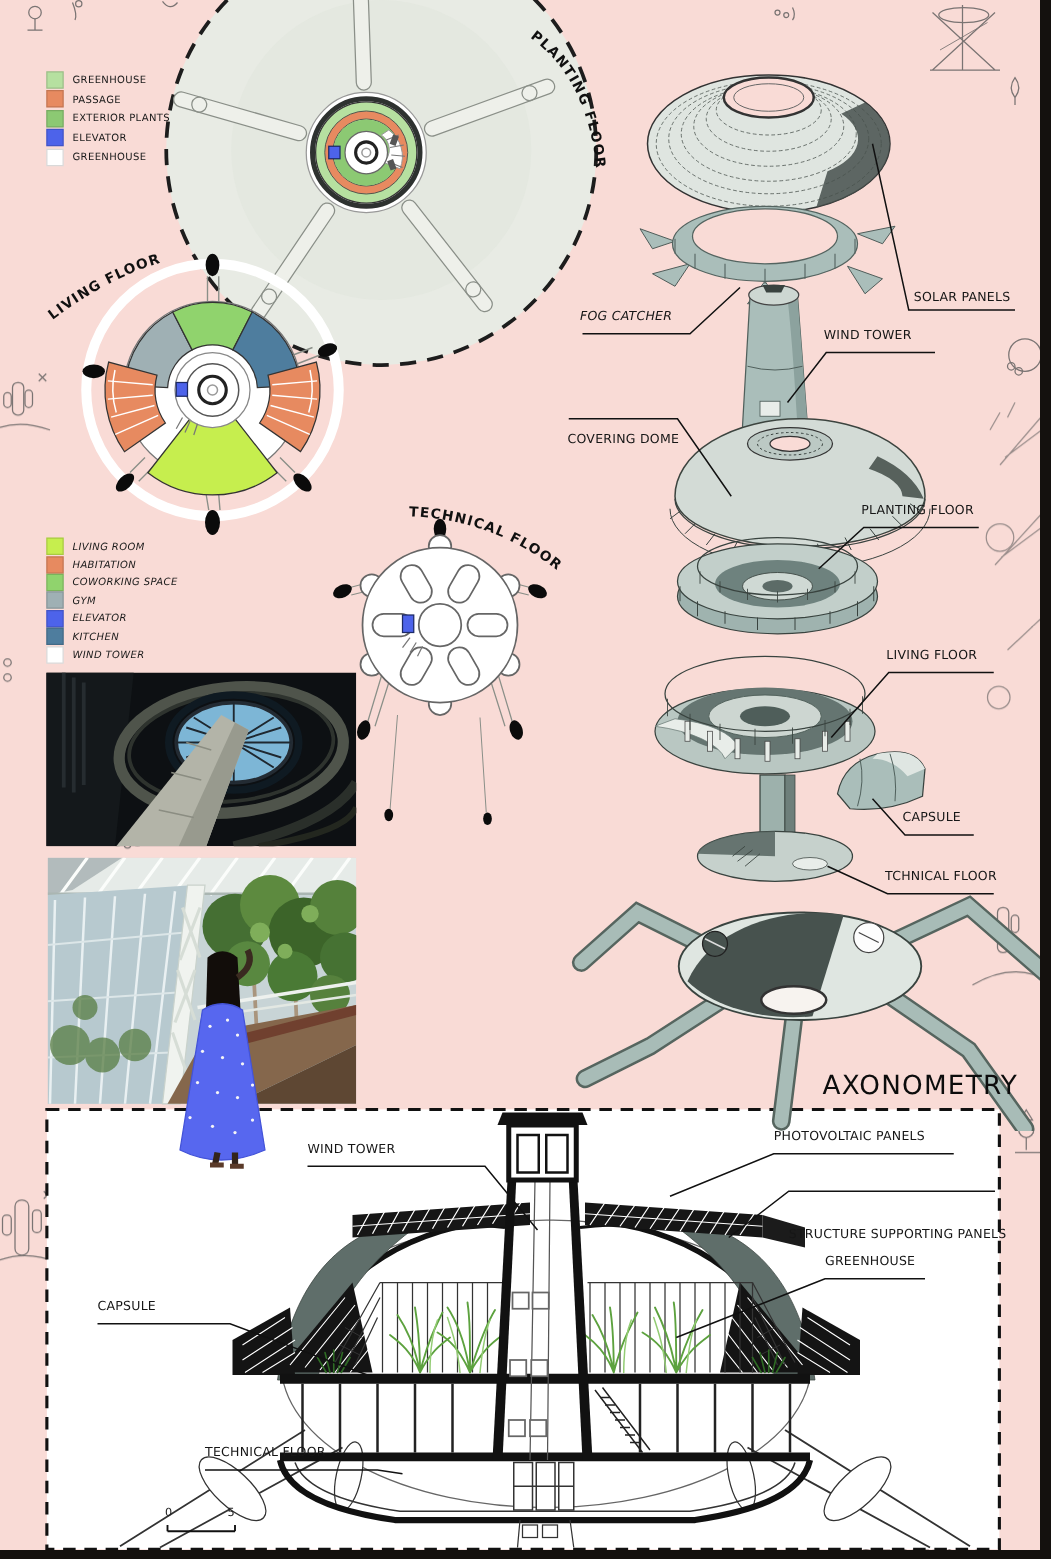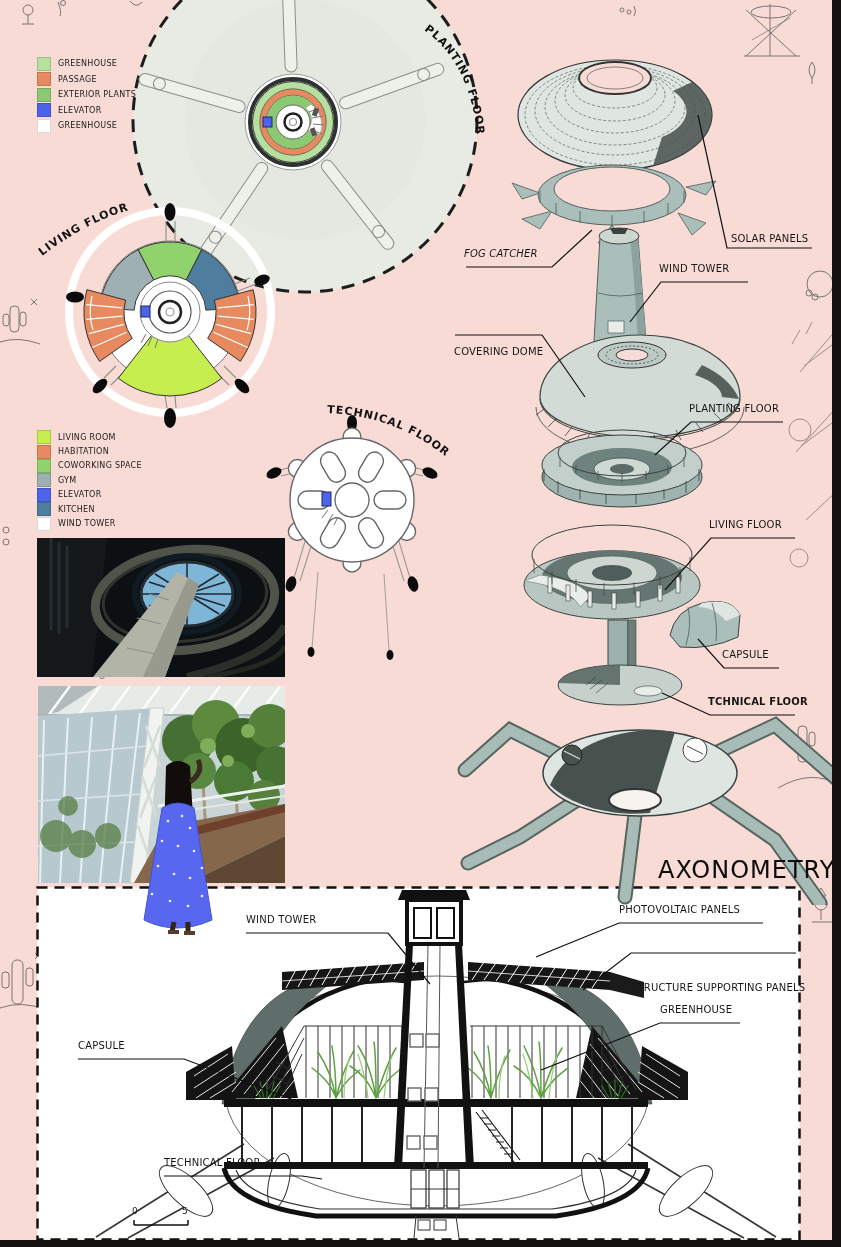--- a/index.html
+++ b/index.html
@@ -1,20 +1,20 @@
 <!DOCTYPE html>
 <html><head>
 <meta charset="utf-8">
 <style>
   html,body{margin:0;padding:0;}
   #board{position:relative;width:841px;height:1247px;background:#f9dbd6;overflow:hidden;
          font-family:"DejaVu Sans",sans-serif;}
   svg{position:absolute;display:block;}
   .lbl{position:absolute;font-size:10px;letter-spacing:.2px;color:#161616;white-space:nowrap;}
-  .big-title{position:absolute;font-size:24px;letter-spacing:1px;color:#0c0c0c;white-space:nowrap;}
+  .big-title{position:absolute;font-size:21px;letter-spacing:1px;color:#0c0c0c;white-space:nowrap;}
   .scale-num{position:absolute;font-size:9px;color:#222;}
   .legend{position:absolute;}
   .lrow{display:flex;align-items:center;}
   .lg1 .lrow{height:15.5px;}
   .lg2 .lrow{height:14.4px;}
   .sw{width:12px;height:12px;flex:0 0 12px;margin-right:7px;border:.5px solid rgba(0,0,0,.15);}
   .lt{font-size:8px;letter-spacing:.3px;color:#1a1a1a;white-space:nowrap;}
   .edge{position:absolute;background:#14110e;}
   .curvet{font-weight:bold;font-size:11px;letter-spacing:1px;fill:#101010;}
 </style>
@@ -255,21 +255,21 @@
   <div class="lrow">
         <span class="sw" style="background: rgb(77, 99, 234);"></span>
         <span class="lt">ELEVATOR</span>
       </div>
   <div class="lrow">
         <span class="sw" style="background: rgb(255, 255, 255);"></span>
         <span class="lt">GREENHOUSE</span>
       </div>
 </div>
 
-<div class="legend lg2" style="left:37px;top:430px;">
+<div class="legend lg2" style="left:37px;top:430px;font-style:italic;">
   <div class="lrow">
         <span class="sw" style="background: rgb(198, 238, 78);"></span>
         <span class="lt">LIVING ROOM</span>
       </div>
   <div class="lrow">
         <span class="sw" style="background: rgb(231, 138, 96);"></span>
         <span class="lt">HABITATION</span>
       </div>
   <div class="lrow">
         <span class="sw" style="background: rgb(144, 211, 109);"></span>
@@ -645,21 +645,21 @@
   </g>
 </svg>
 
 <div class="lbl" style="left:464px;top:248px;font-style:italic;">FOG CATCHER</div>
 <div class="lbl" style="left:731px;top:233px;">SOLAR PANELS</div>
 <div class="lbl" style="left:659px;top:263px;">WIND TOWER</div>
 <div class="lbl" style="left:454px;top:316px;margin-top:30px;">COVERING DOME</div>
 <div class="lbl" style="left:689px;top:403px;">PLANTING FLOOR</div>
 <div class="lbl" style="left:709px;top:519px;">LIVING FLOOR</div>
 <div class="lbl" style="left:722px;top:649px;">CAPSULE</div>
-<div class="lbl" style="left:708px;top:696px;font-weight:bold;">TCHNICAL FLOOR</div>
+<div class="lbl" style="left:708px;top:696px;">TCHNICAL FLOOR</div>
 <div class="big-title" style="left:658px;top:856px;">AXONOMETRY</div>
 
 <div class="lbl" style="left:246px;top:914px;">WIND TOWER</div>
 <div class="lbl" style="left:619px;top:904px;">PHOTOVOLTAIC PANELS</div>
 <div class="lbl" style="left:631px;top:970px;margin-top:12px;">STRUCTURE SUPPORTING PANELS</div>
 <div class="lbl" style="left:660px;top:1004px;">GREENHOUSE</div>
 <div class="lbl" style="left:78px;top:1040px;">CAPSULE</div>
 <div class="lbl" style="left:164px;top:1157px;">TECHNICAL FLOOR</div>
 <div class="scale-num" style="left:132px;top:1206px;">0</div>
 <div class="scale-num" style="left:182px;top:1206px;">5</div>

